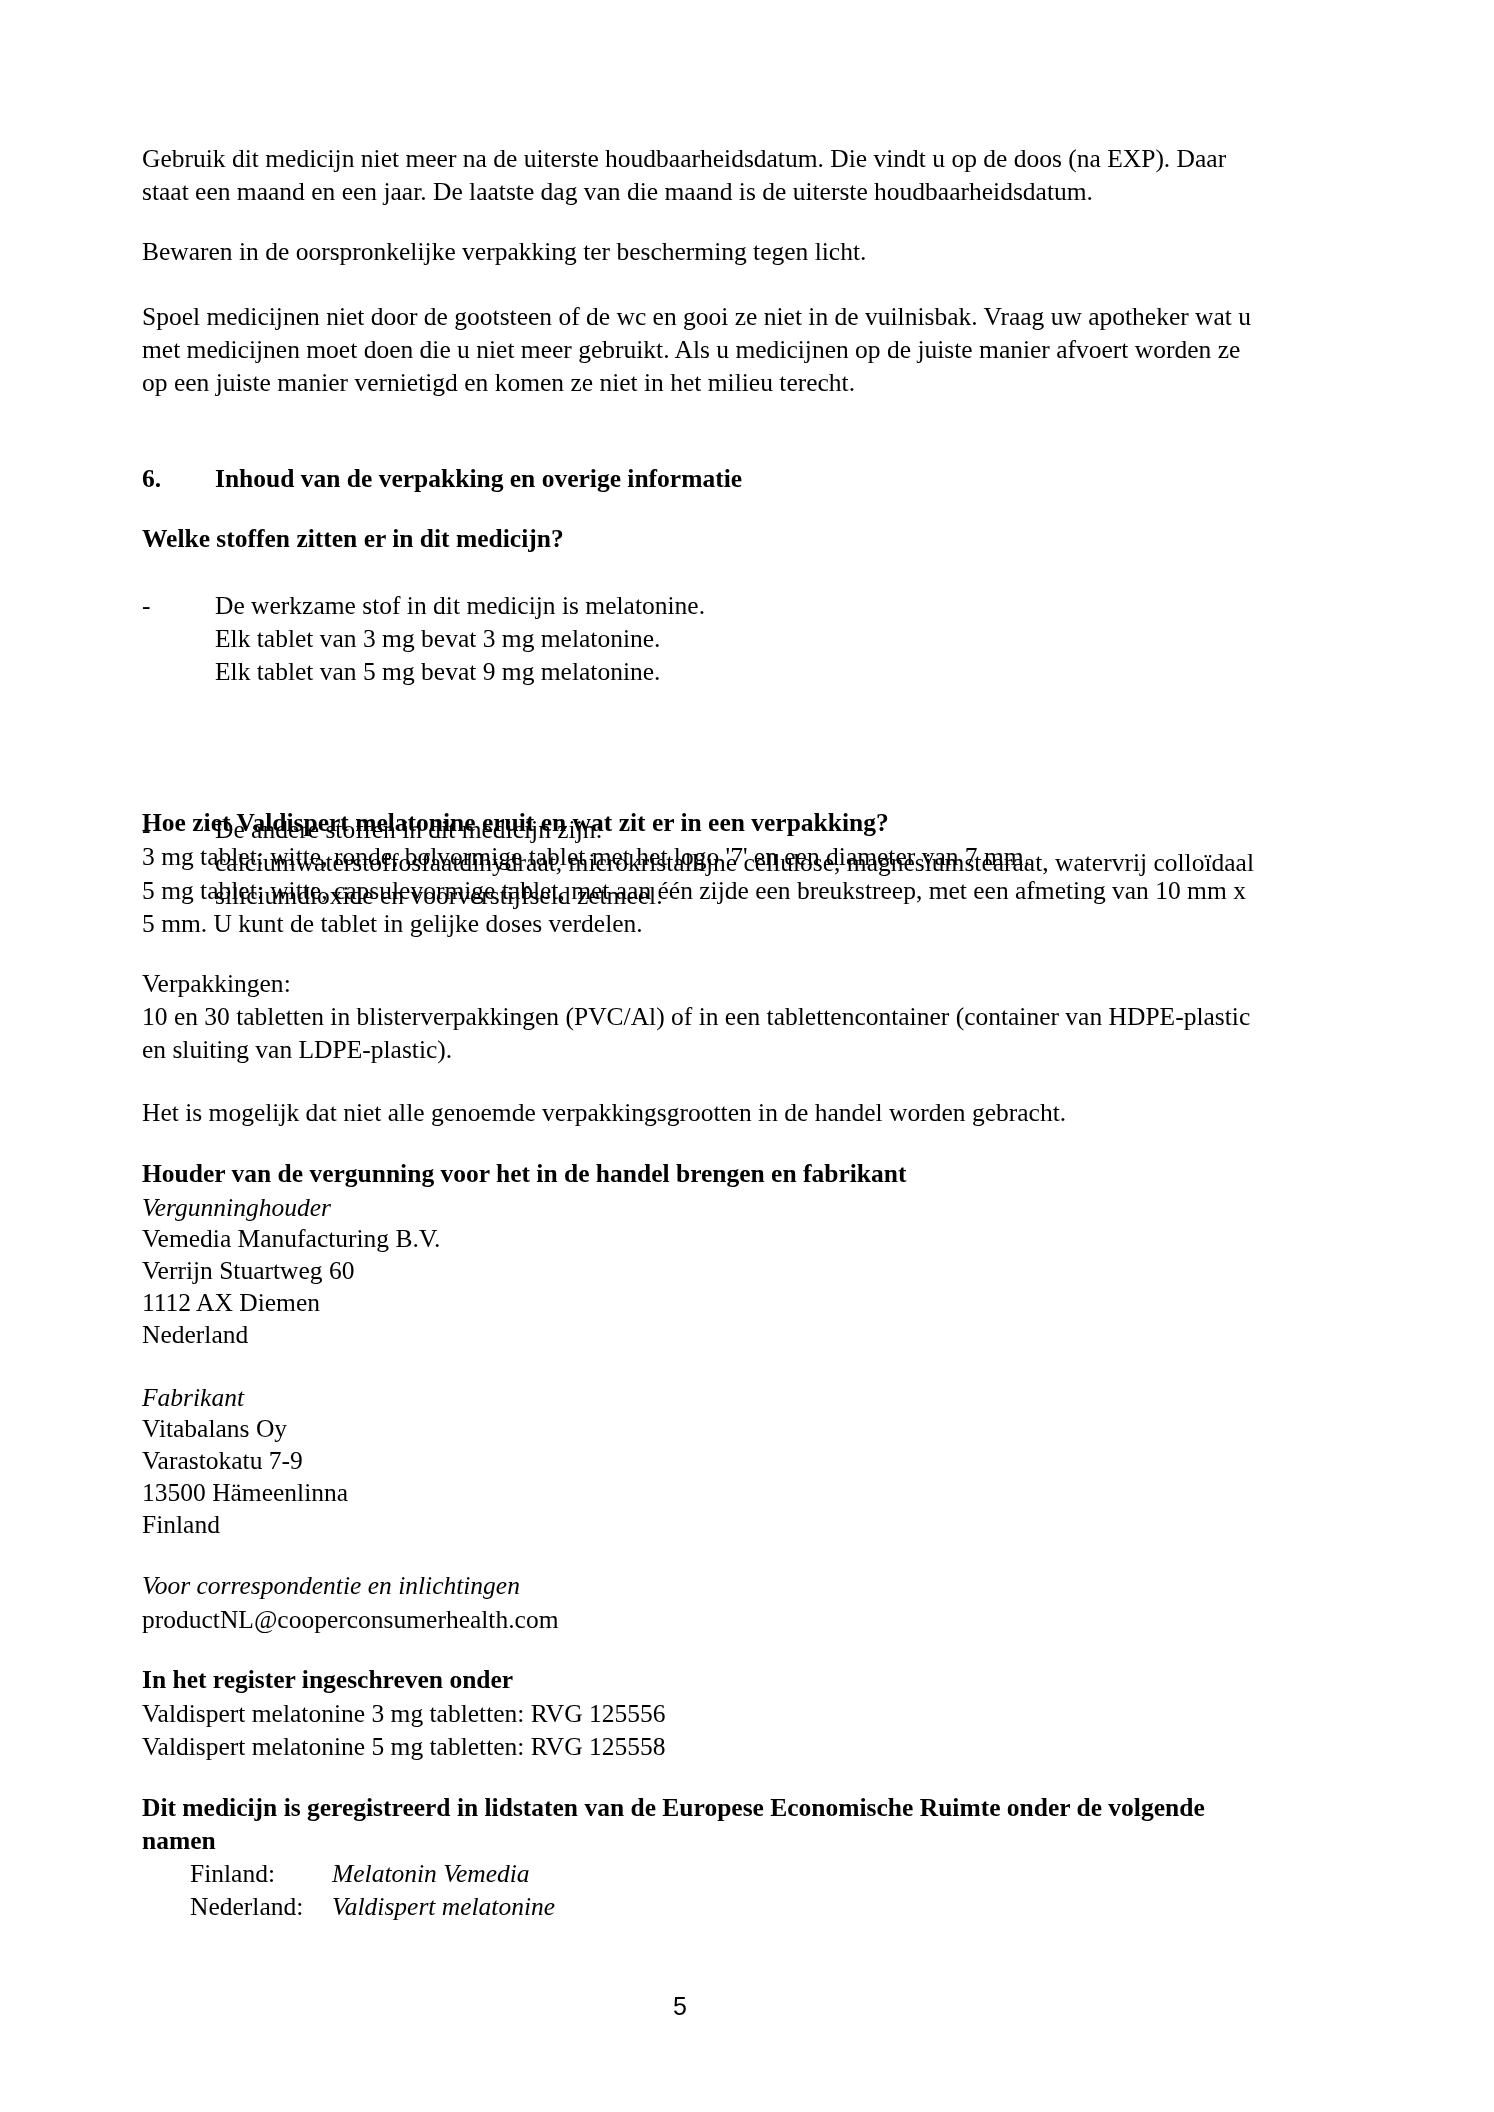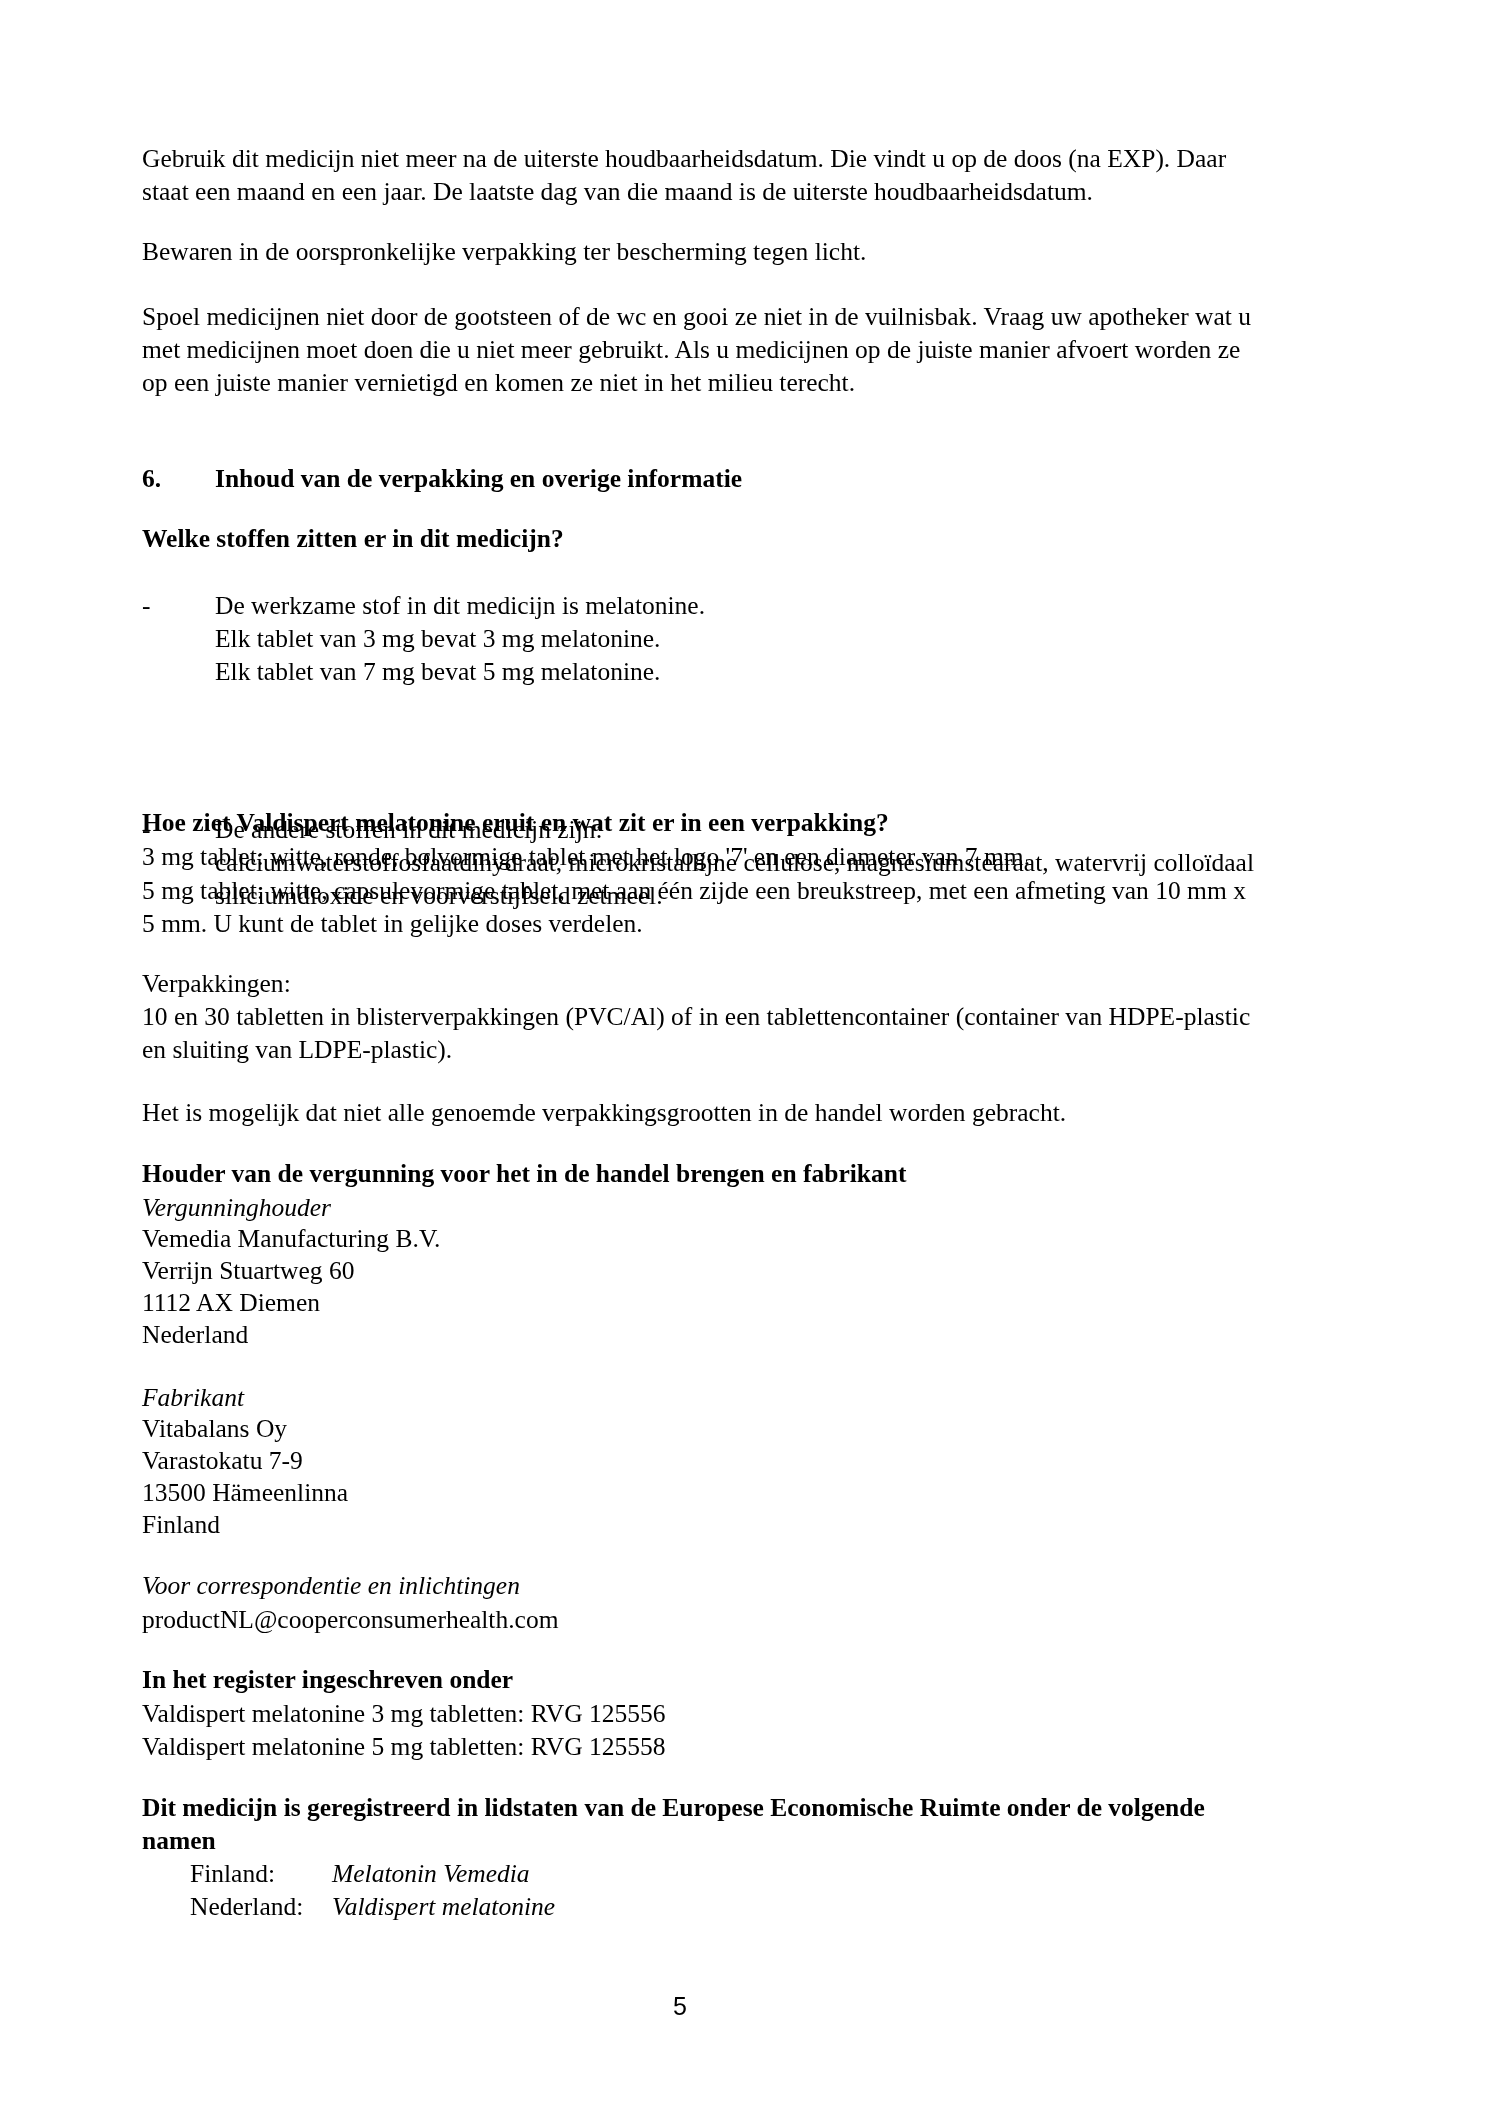--- a/index.html
+++ b/index.html
@@ -65,21 +65,21 @@
   </div>
 
   <div class="blk bold" style="top:522px">
     <span class="ln">Welke stoffen zitten er in dit medicijn?</span>
   </div>
 
   <div class="blk hang" style="top:556px">
     <span class="marker">-</span>
     <div class="ln">De werkzame stof in dit medicijn is melatonine.</div>
     <div class="ln">Elk tablet van 3 mg bevat 3 mg melatonine.</div>
-    <div class="ln">Elk tablet van 7 mg bevat 5 mg melatonine.</div>
+    <div class="ln">Elk tablet van 5 mg bevat 9 mg melatonine.</div>
   </div>
 
   <div class="blk hang" style="top:681px">
     <span class="marker">-</span>
     <div class="ln">De andere stoffen in dit medicijn zijn:</div>
     <div class="ln">calciumwaterstoffosfaatdihydraat, microkristallijne cellulose, magnesiumstearaat, watervrij colloïdaal</div>
     <div class="ln">siliciumdioxide en voorverstijfseld zetmeel.</div>
   </div>
 
   <div class="blk bold" style="top:806px">

